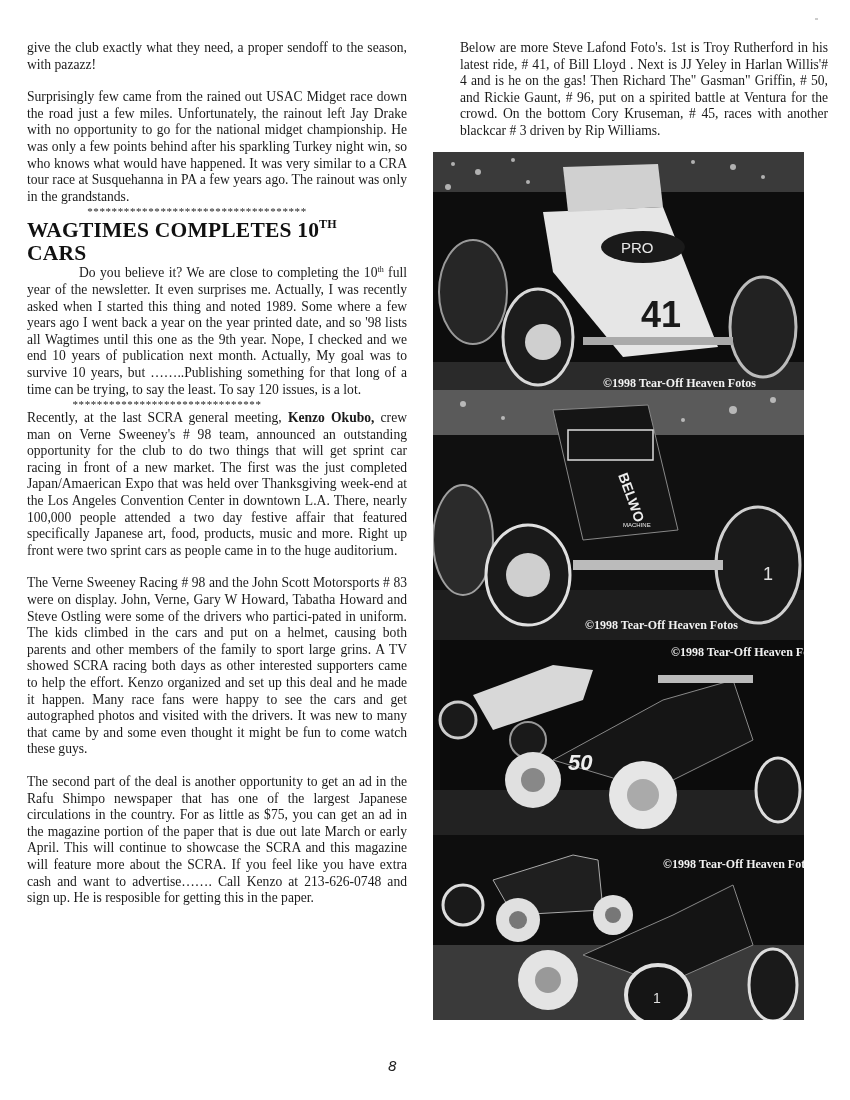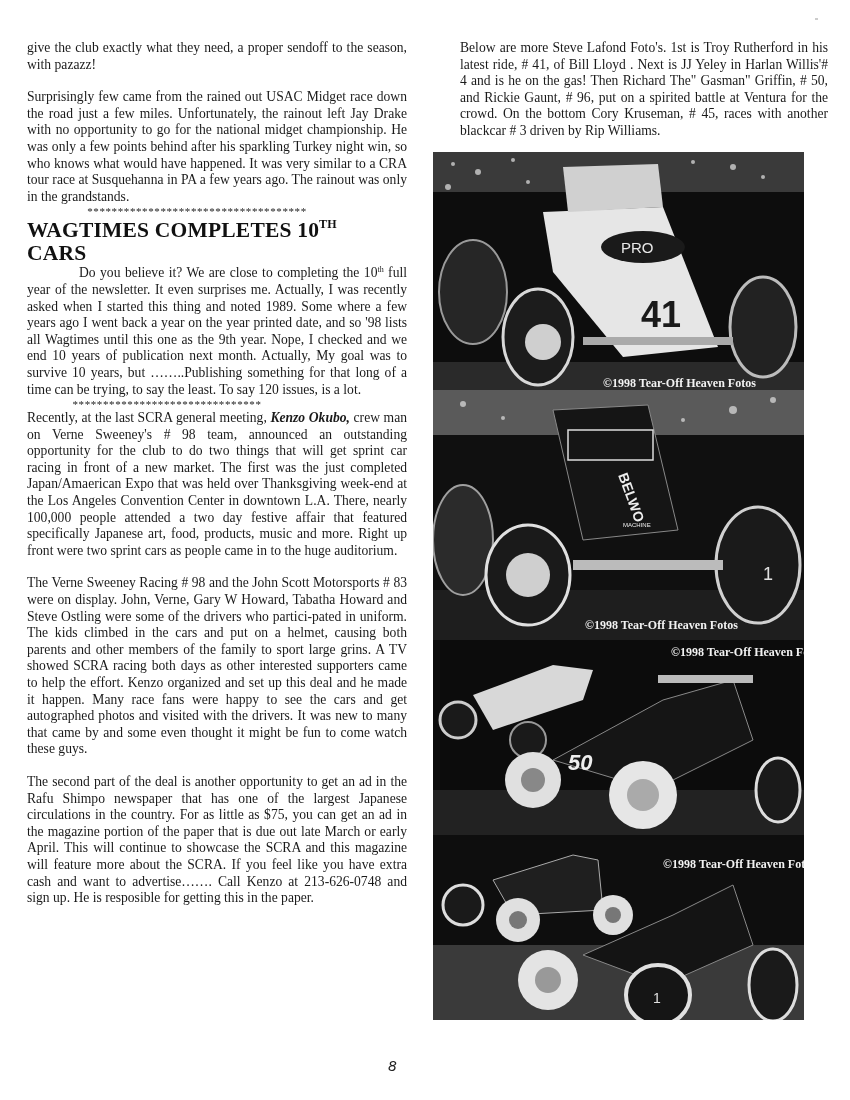--- a/index.html
+++ b/index.html
@@ -11,21 +11,21 @@
   .gap { height: 16px; }
   .stars { text-align: center; font-size: 11px; letter-spacing: 0.6px; line-height: 12px; margin: 0; color:#222; }
   .stars.s1 { padding-left: 20px; padding-right: 60px; }
   .stars.s2 { padding-left: 20px; padding-right: 120px; }
   h2 { margin: 2px 0 0 0; font-family: "Liberation Serif", serif; font-weight: bold;
        font-size: 21.5px; line-height: 23px; text-align: justify; text-align-last: left; letter-spacing: 0.2px; color:#111; }
   h2 .line1 { display: flex; justify-content: space-between; flex-direction: column; }
   h2 sup { font-size: 12px; vertical-align: 9px; line-height: 0; }
   p.indent { text-indent: 52px; }
   p sup { font-size: 8px; line-height: 0; vertical-align: 5px; }
-  b { font-weight: bold; font-style: italic; }
+  b { font-weight: bold; }
   .page-num { position: absolute; left: 388px; top: 1058px; font-family: "DejaVu Sans", sans-serif; font-size: 14px; color:#222; font-style: italic; }
   .photos { position: absolute; left: 433px; top: 152px; width: 371px; height: 868px; background: #ec4899; overflow: hidden; }
   .photo { position: absolute; left: 0; width: 371px; overflow: hidden; }
   .photo svg { display: block; }
   .credit { position: absolute; font-family: "Liberation Serif", serif; font-size: 12px; color: #f2f2f2; font-weight: bold; white-space: nowrap; }
   .stray { position:absolute; left: 812px; top: 62px; width: 3px; height: 2px; background:#bbb; }
   .stray2 { position:absolute; left: 815px; top: 18px; width: 3px; height: 2px; background:#ccc; }
 </style>
 </head>
 <body>

